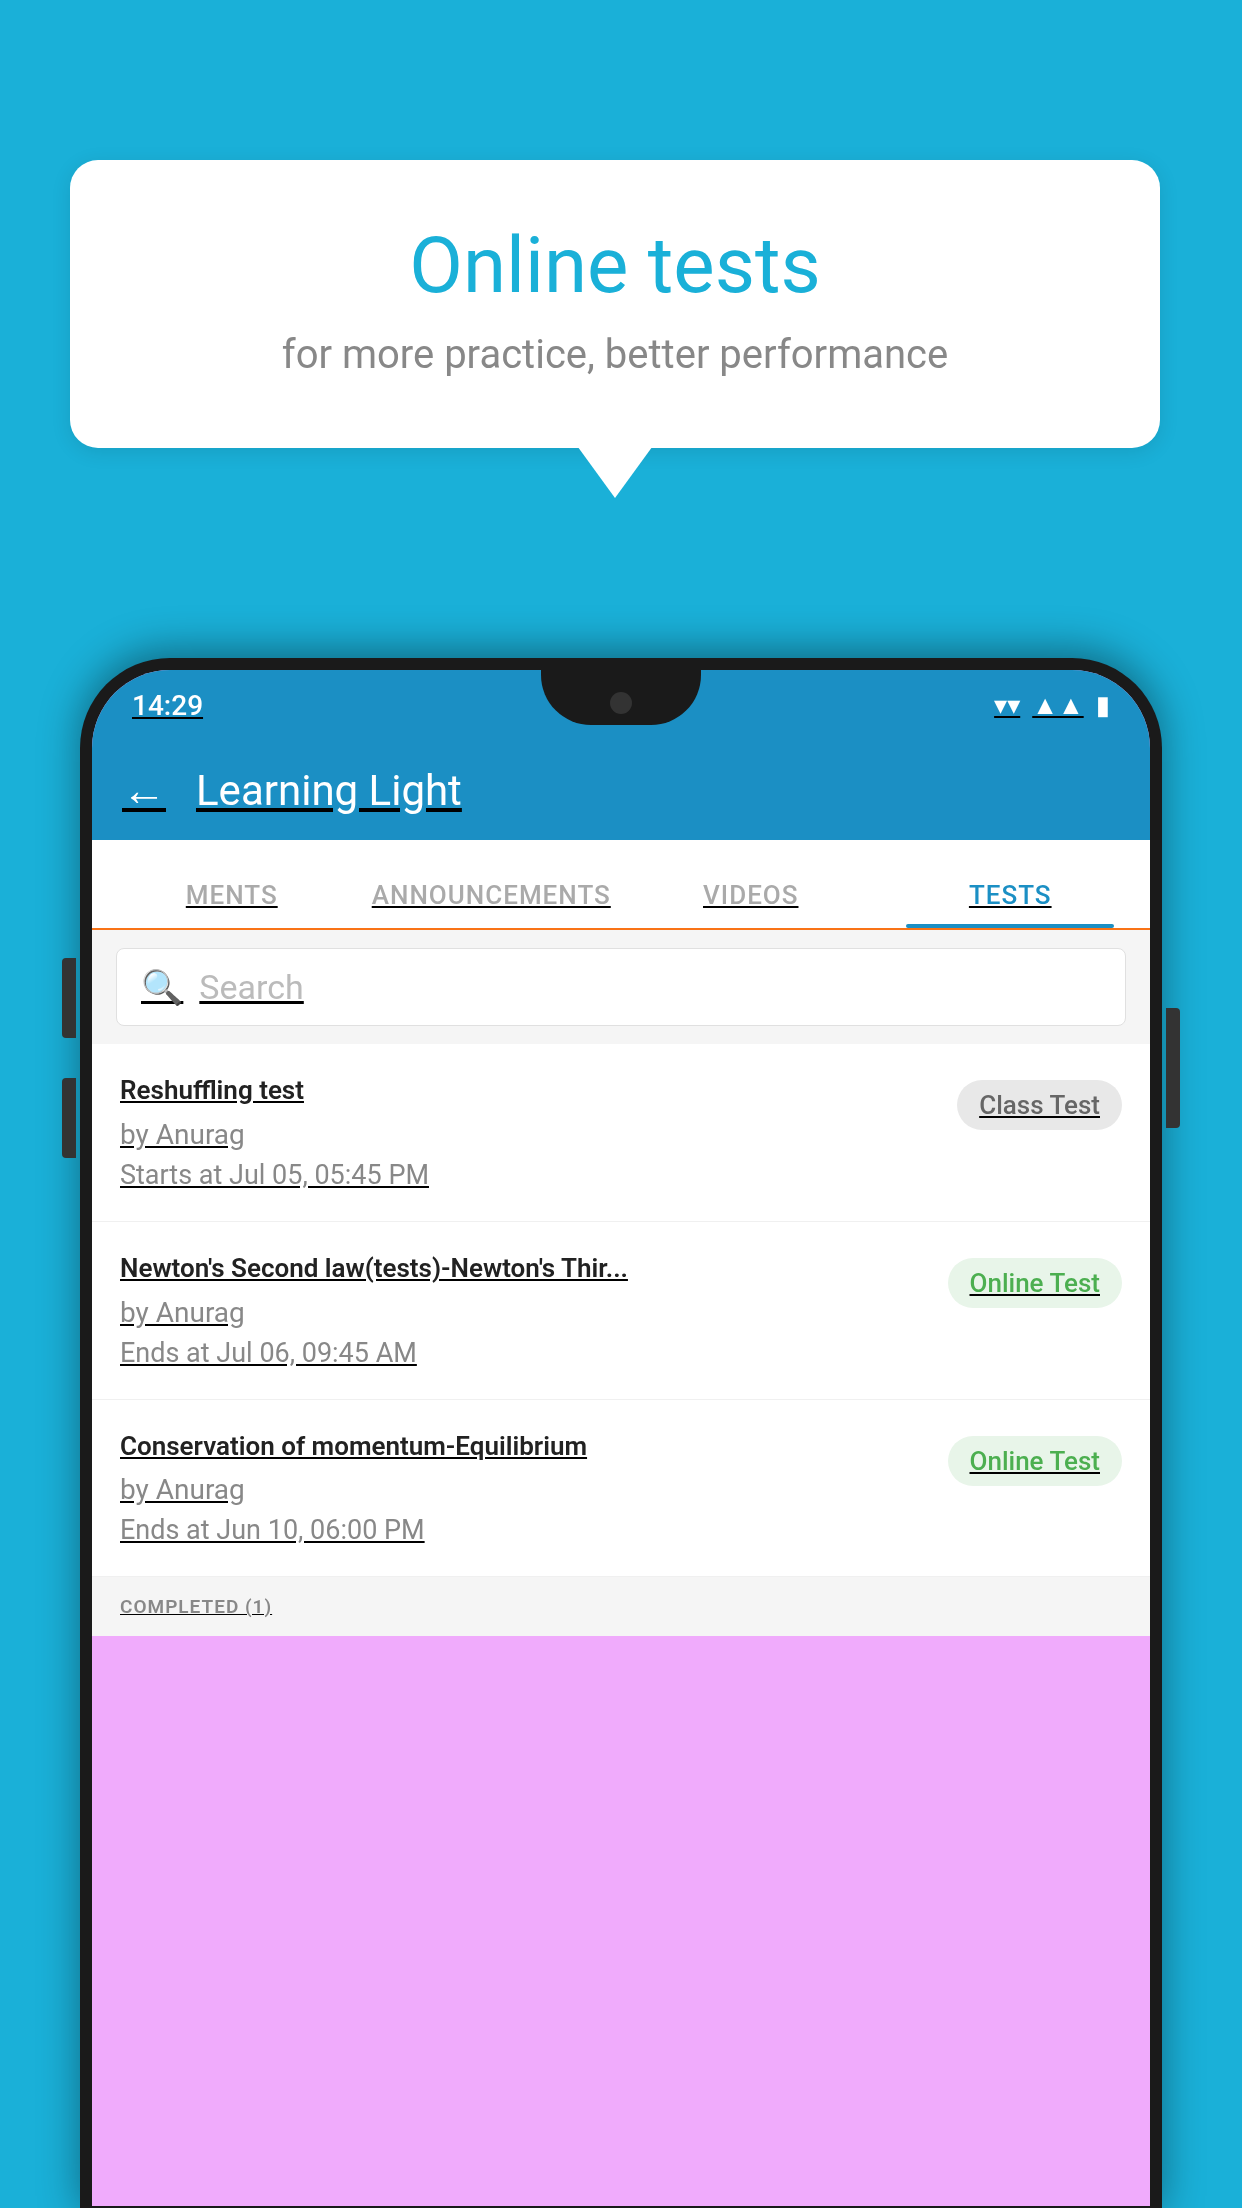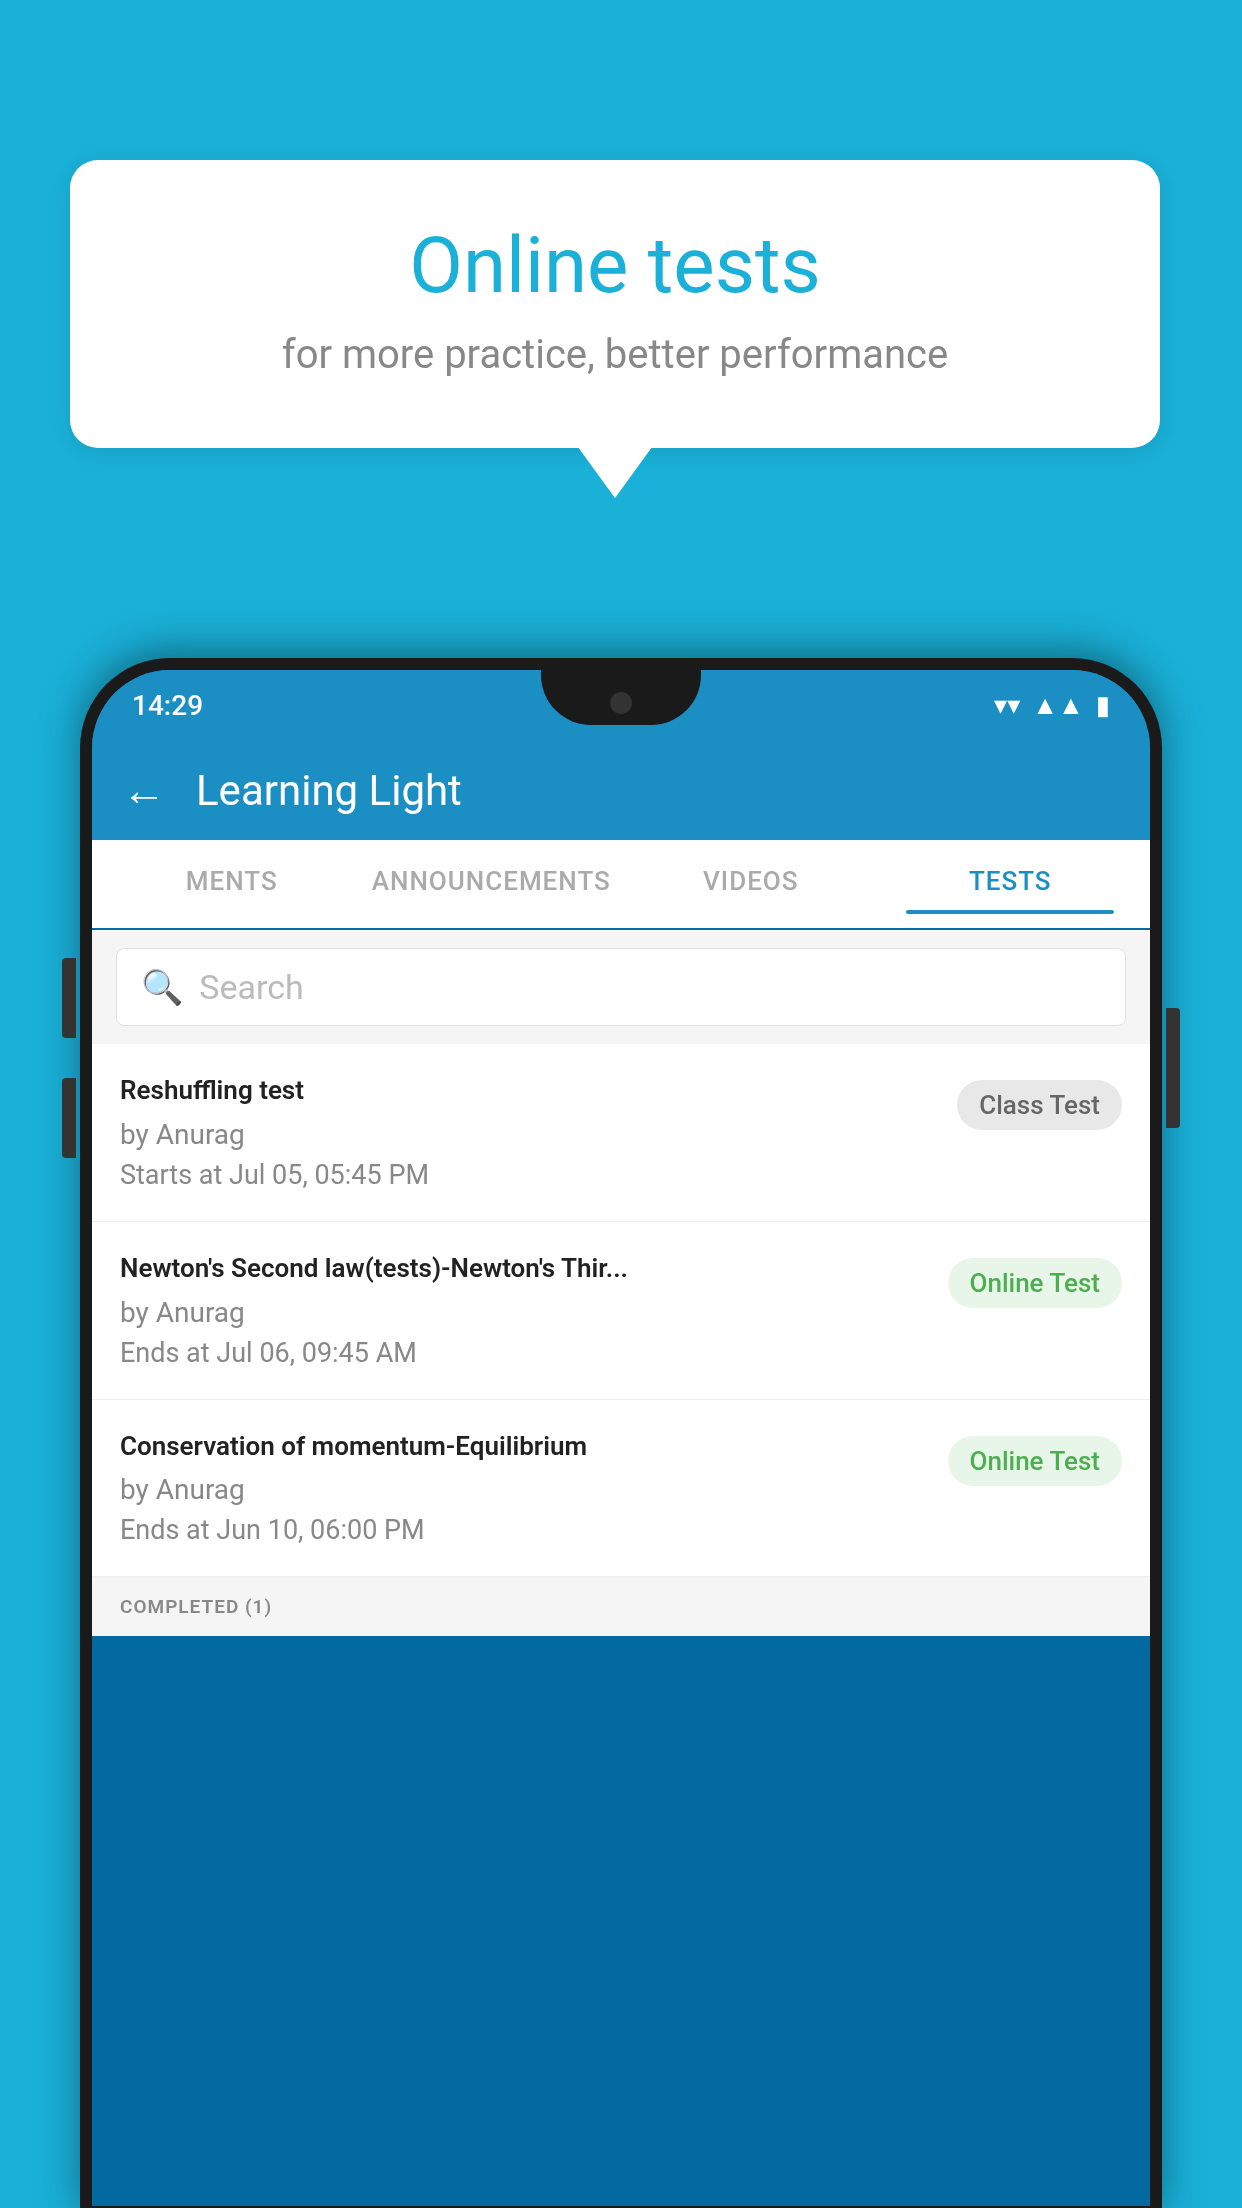--- a/index.html
+++ b/index.html
@@ -61,24 +61,25 @@
       height: 1560px;
       background: #1a1a1a;
       border-radius: 90px 90px 0 0;
       padding: 12px;
       box-shadow: 0 -8px 40px rgba(0,0,0,0.4);
     }
 
     .phone-inner {
       width: 100%;
       height: 100%;
-      background: #0369a1;
+      background: #f0abfc;
       border-radius: 78px 78px 0 0;
       overflow: hidden;
       position: relative;
+      text-decoration: underline;
     }
 
     
     .status-bar {
       background: #1b8fc4;
       height: 70px;
       display: flex;
       align-items: center;
       padding: 0 40px;
       position: relative;
@@ -143,24 +144,24 @@
     .app-title {
       color: white;
       font-size: 42px;
       font-weight: 400;
     }
 
     
     .tabs-bar {
       background: white;
       display: flex;
-      border-bottom: 2px solid #0369a1;
+      border-bottom: 2px solid #f97316;
       height: 90px;
       align-items: flex-end;
-      padding: 16px 10px;
+      padding: 2px 10px;
       overflow: hidden;
     }
 
     .tab-item {
       flex: 1;
       text-align: center;
       padding-bottom: 16px;
       font-size: 26px;
       color: #aaa;
       font-weight: 500;

